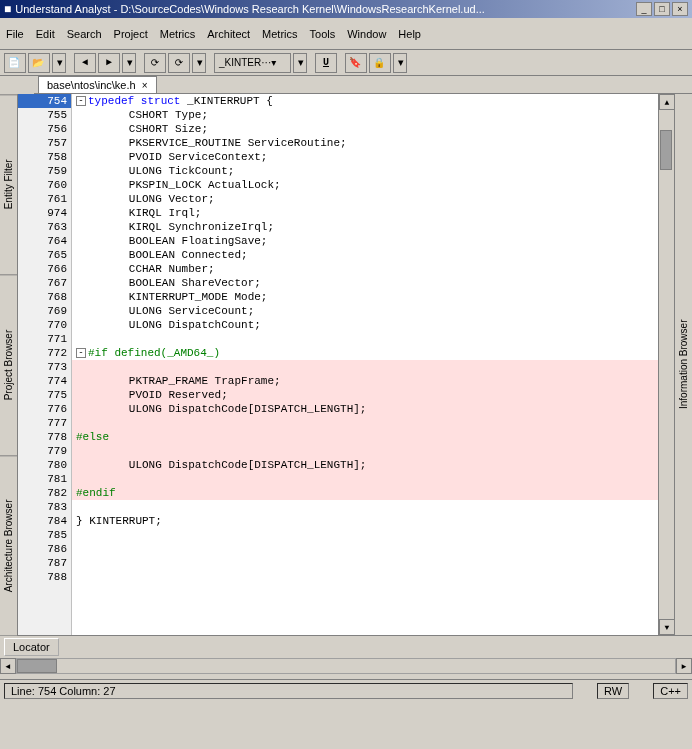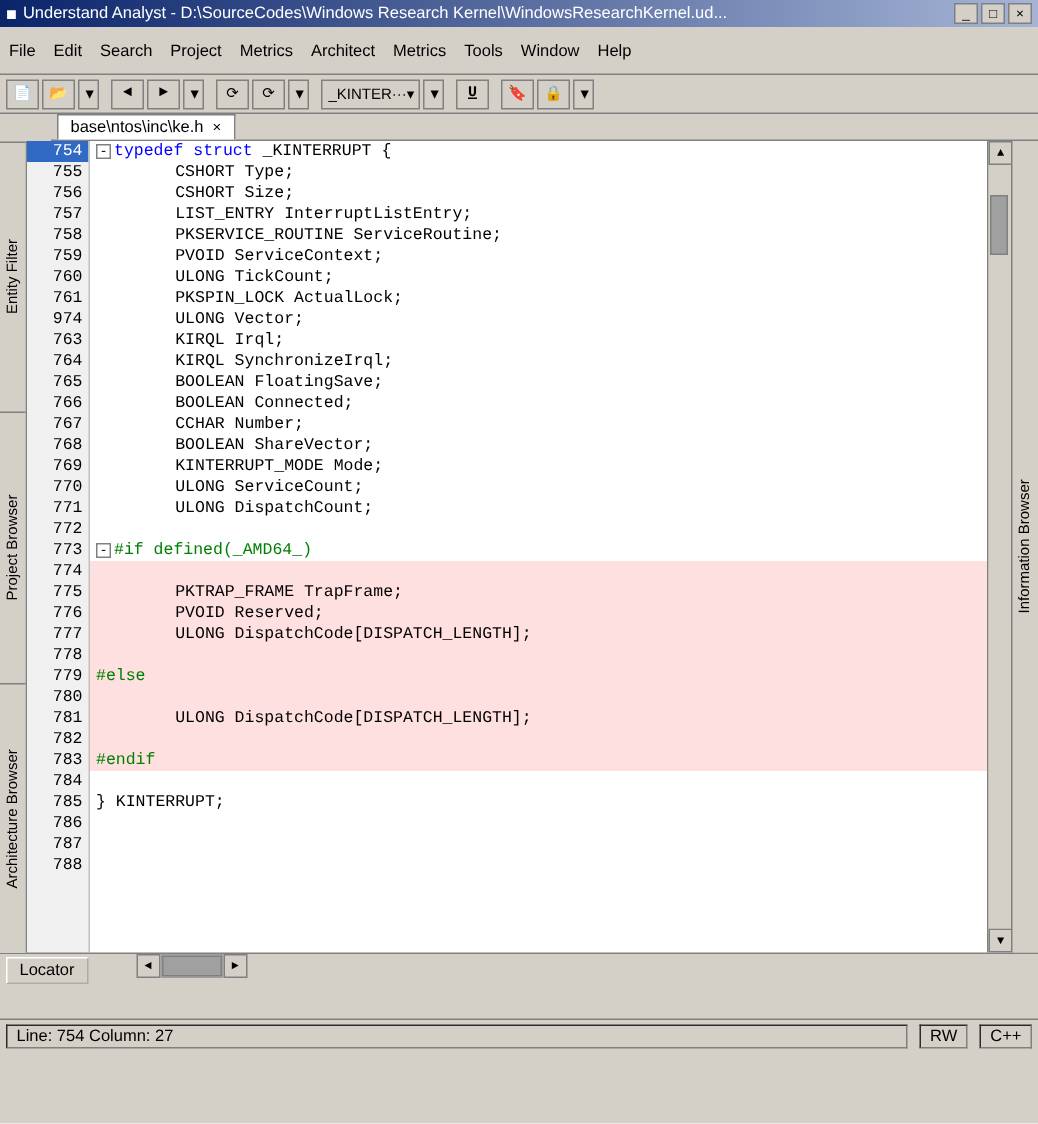--- a/index.html
+++ b/index.html
@@ -137,21 +137,21 @@
       flex-direction: column;
       overflow: hidden;
       position: relative;
     }
     #code-scroll {
       flex: 1;
       overflow: hidden;
       display: flex;
     }
     #line-numbers {
-      width: 42px;
+      width: 54px;
       background: #f0f0f0;
       border-right: 1px solid #c0c0c0;
       padding-top: 0;
       user-select: none;
       overflow: hidden;
     }
     .line-num {
       display: flex;
       align-items: center;
       justify-content: flex-end;
@@ -238,22 +238,21 @@
       flex: 1;
       display: flex; align-items: center; justify-content: center;
     }
 
     
     #bottom-area {
       height: 44px;
       background: #d4d0c8;
       border-top: 1px solid #808080;
       display: flex;
-      flex-direction: row;
-      gap: 28px;
+      flex-direction: column;
     }
     #locator-bar {
       height: 22px;
       display: flex;
       align-items: center;
       padding: 2px 4px;
     }
     .locator-btn {
       background: #d4d0c8;
       border: 1px outset #ffffff;
@@ -290,21 +289,21 @@
     
     #statusbar {
       height: 22px;
       background: #d4d0c8;
       border-top: 1px solid #808080;
       display: flex;
       align-items: center;
       padding: 0 4px;
       font-family: Arial, sans-serif;
       font-size: 11px;
-      gap: 8px;
+      gap: 24px;
     }
     .status-cell {
       border: 1px inset #808080;
       padding: 1px 6px;
       height: 16px;
       display: flex; align-items: center;
     }
   </style>
 </head>
 <body>
@@ -340,21 +339,21 @@
   <div class="toolbar-dropdown" style="width:14px;">▾</div>
   <div class="toolbar-separator"></div>
   <div class="toolbar-btn">◄</div>
   <div class="toolbar-btn">►</div>
   <div class="toolbar-dropdown" style="width:14px;">▾</div>
   <div class="toolbar-separator"></div>
   <div class="toolbar-btn">⟳</div>
   <div class="toolbar-btn">⟳</div>
   <div class="toolbar-dropdown" style="width:14px;">▾</div>
   <div class="toolbar-separator"></div>
-  <div class="toolbar-dropdown" style="width:66px; font-size:10px;">_KINTER···▾</div>
+  <div class="toolbar-dropdown" style="width:77px; font-size:10px;">_KINTER···▾</div>
   <div class="toolbar-dropdown" style="width:14px;">▾</div>
   <div class="toolbar-separator"></div>
   <div class="toolbar-btn" style="font-weight:bold; text-decoration:underline;">U</div>
   <div class="toolbar-separator"></div>
   <div class="toolbar-btn">🔖</div>
   <div class="toolbar-btn">🔒</div>
   <div class="toolbar-dropdown" style="width:14px;">▾</div>
 </div>
 
 <div id="filetab">
@@ -410,21 +409,20 @@
         <div class="line-num">785</div>
         <div class="line-num">786</div>
         <div class="line-num">787</div>
         <div class="line-num">788</div>
       </div>
 
       <div id="code-content">
         <div class="code-line"><span class="collapse-icon">-</span><span class="kw-typedef">typedef</span>&nbsp;<span class="kw-typedef">struct</span>&nbsp;_KINTERRUPT {</div>
         <div class="code-line">&nbsp;&nbsp;&nbsp;&nbsp;&nbsp;&nbsp;&nbsp;&nbsp;CSHORT Type;</div>
         <div class="code-line">&nbsp;&nbsp;&nbsp;&nbsp;&nbsp;&nbsp;&nbsp;&nbsp;CSHORT Size;</div>
-        <div class="code-line">&nbsp;&nbsp;&nbsp;&nbsp;&nbsp;&nbsp;&nbsp;&nbsp;LIST_ENTRY InterruptListEntry;</div>
         <div class="code-line">&nbsp;&nbsp;&nbsp;&nbsp;&nbsp;&nbsp;&nbsp;&nbsp;PKSERVICE_ROUTINE ServiceRoutine;</div>
         <div class="code-line">&nbsp;&nbsp;&nbsp;&nbsp;&nbsp;&nbsp;&nbsp;&nbsp;PVOID ServiceContext;</div>
         <div class="code-line">&nbsp;&nbsp;&nbsp;&nbsp;&nbsp;&nbsp;&nbsp;&nbsp;ULONG TickCount;</div>
         <div class="code-line">&nbsp;&nbsp;&nbsp;&nbsp;&nbsp;&nbsp;&nbsp;&nbsp;PKSPIN_LOCK ActualLock;</div>
         <div class="code-line">&nbsp;&nbsp;&nbsp;&nbsp;&nbsp;&nbsp;&nbsp;&nbsp;ULONG Vector;</div>
         <div class="code-line">&nbsp;&nbsp;&nbsp;&nbsp;&nbsp;&nbsp;&nbsp;&nbsp;KIRQL Irql;</div>
         <div class="code-line">&nbsp;&nbsp;&nbsp;&nbsp;&nbsp;&nbsp;&nbsp;&nbsp;KIRQL SynchronizeIrql;</div>
         <div class="code-line">&nbsp;&nbsp;&nbsp;&nbsp;&nbsp;&nbsp;&nbsp;&nbsp;BOOLEAN FloatingSave;</div>
         <div class="code-line">&nbsp;&nbsp;&nbsp;&nbsp;&nbsp;&nbsp;&nbsp;&nbsp;BOOLEAN Connected;</div>
         <div class="code-line">&nbsp;&nbsp;&nbsp;&nbsp;&nbsp;&nbsp;&nbsp;&nbsp;CCHAR Number;</div>

